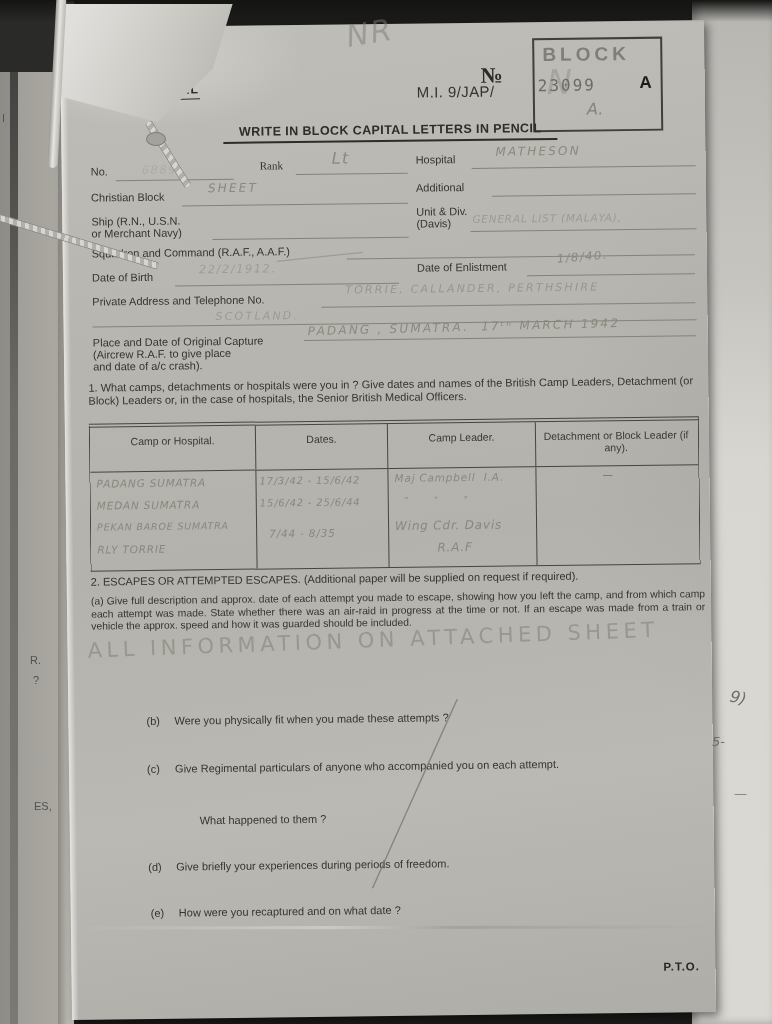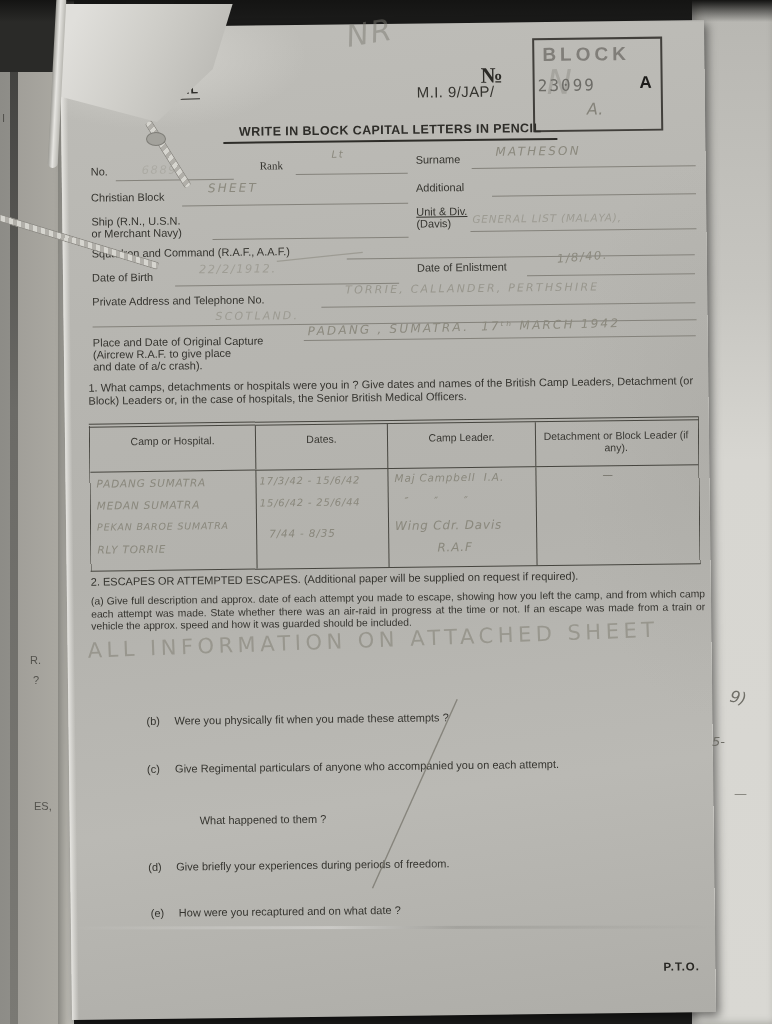--- a/index.html
+++ b/index.html
@@ -118,38 +118,38 @@
     </div>
 
     <div class="pr" id="instruction">WRITE IN BLOCK CAPITAL LETTERS IN PENCIL</div>
 
     <div class="pr" style="left:29px;top:138px;">No.</div>
     <div class="rule" style="left:54px;top:152px;width:118px;"></div>
     <div class="hw" style="left:80px;top:136px;opacity:.3;">6889</div>
 
     <div class="pr" style="left:198px;top:134px;font-family:Liberation Serif, serif;">Rank</div>
     <div class="rule" style="left:234px;top:148px;width:112px;"></div>
-    <div class="hw" style="left:270px;top:124px;font-size:10px;">Lt</div>
-
-    <div class="pr" style="left:354px;top:130px;">Surname</div>
+    <div class="hw" style="left:270px;top:124px;font-size:16px;">Lt</div>
+
+    <div class="pr" style="left:354px;top:130px;">Hospital</div>
     <div class="rule" style="left:410px;top:144px;width:224px;"></div>
     <div class="hw caps" style="left:434px;top:122px;">MATHESON</div>
 
     <div class="pr" style="left:29px;top:164px;">Christian Block</div>
     <div class="rule" style="left:120px;top:178px;width:226px;"></div>
     <div class="hw caps" style="left:146px;top:155px;">SHEET</div>
 
     <div class="pr" style="left:354px;top:158px;">Additional</div>
     <div class="rule" style="left:430px;top:172px;width:204px;"></div>
 
     <div class="pr" style="left:29px;top:188px;">Ship (R.N., U.S.N.</div>
     <div class="pr" style="left:29px;top:200px;">or Merchant Navy)</div>
     <div class="rule" style="left:150px;top:212px;width:196px;"></div>
 
-    <div class="pr" style="left:354px;top:182px;text-decoration:underline;">Unit &amp; Div.</div>
+    <div class="pr" style="left:354px;top:182px;">Unit &amp; Div.</div>
     <div class="pr" style="left:354px;top:194px;">(Davis)</div>
     <div class="rule" style="left:408px;top:207px;width:226px;"></div>
     <div class="hw" style="left:410px;top:190px;font-size:10.5px;opacity:.6;letter-spacing:.8px;">GENERAL LIST (MALAYA),</div>
 
     <div class="pr" style="left:29px;top:220px;">Squadron and Command (R.A.F., A.A.F.)</div>
     <div class="rule" style="left:284px;top:233px;width:348px;"></div>
 
     <div class="pr" style="left:29px;top:244px;">Date of Birth</div>
     <div class="rule" style="left:112px;top:258px;width:224px;"></div>
     <div class="hw" style="left:136px;top:236px;opacity:.55;">22/2/1912.</div>

